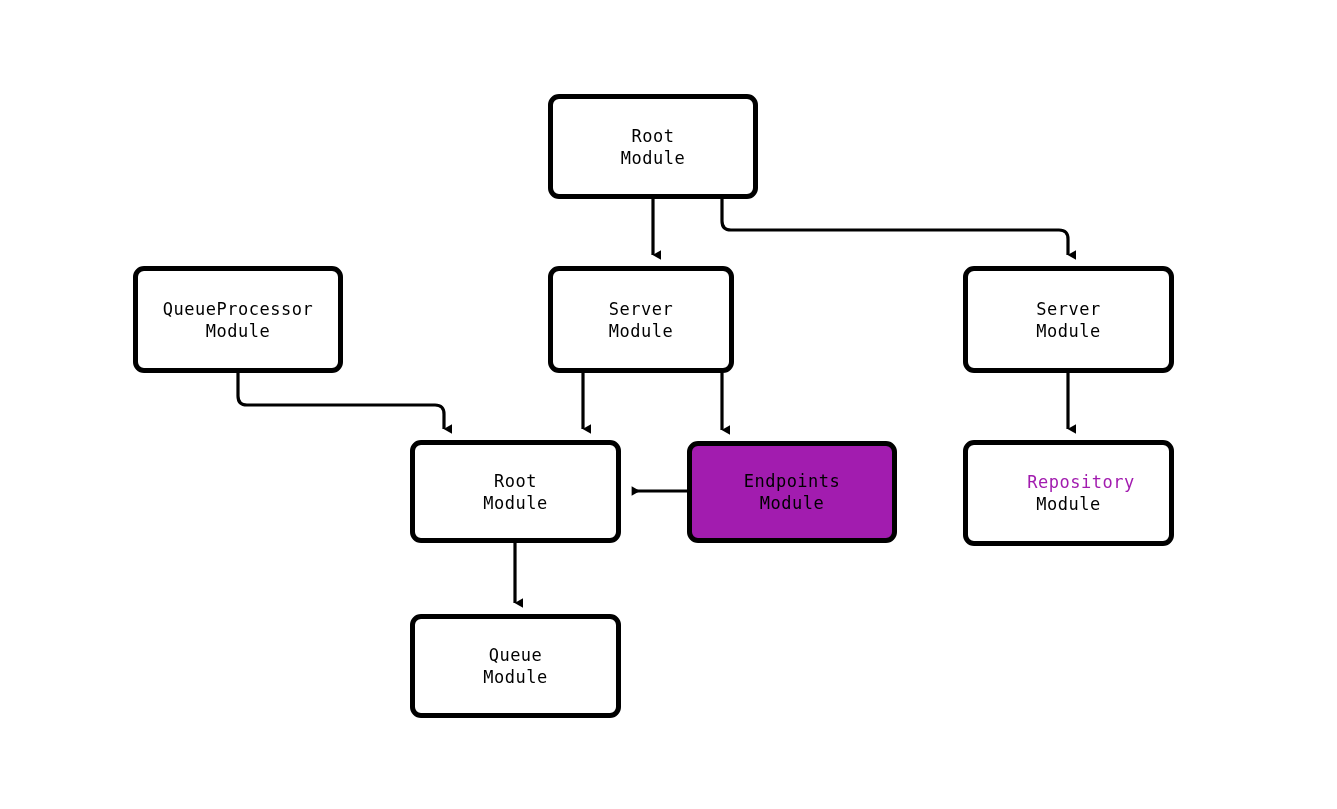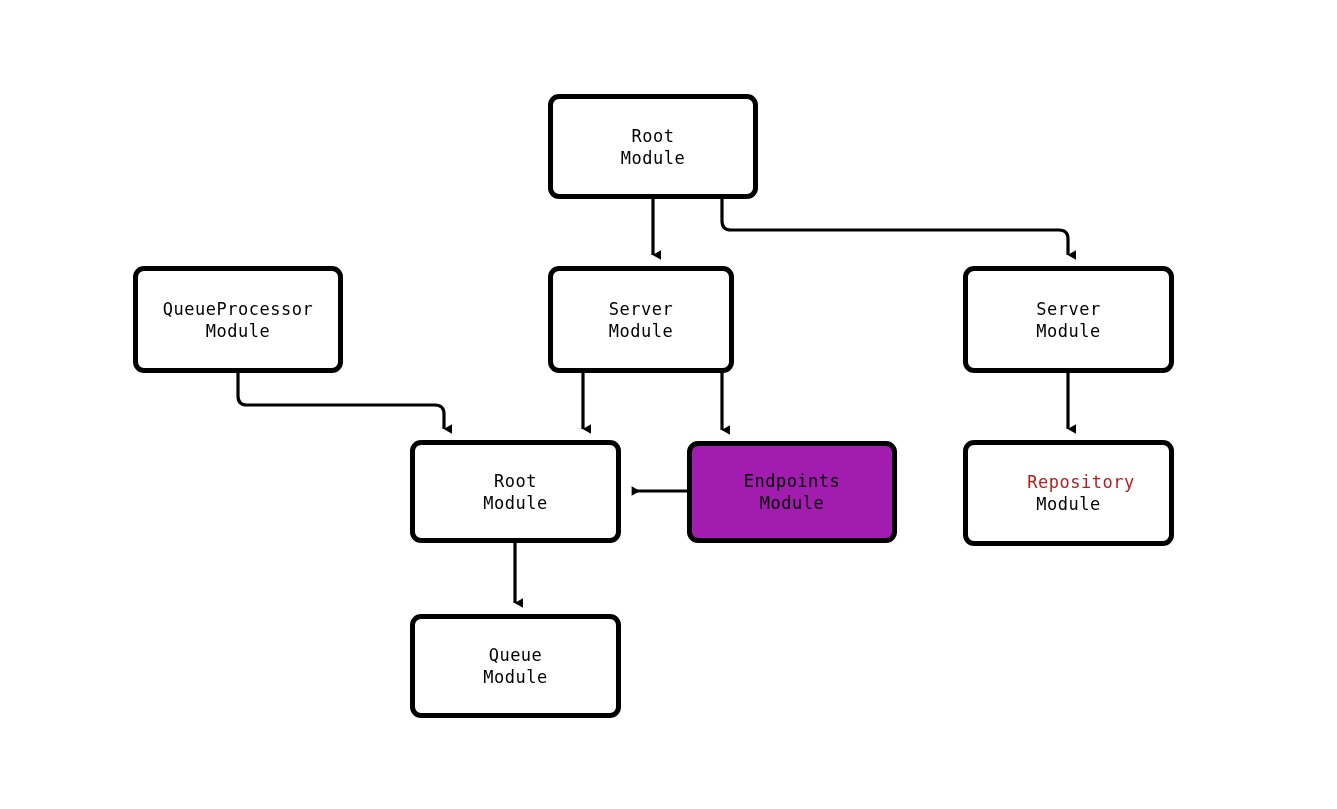--- a/index.html
+++ b/index.html
@@ -108,21 +108,21 @@
     <span class="node-line" style="color: rgb(0, 0, 0);">Root</span>
     <span class="node-line" style="color: rgb(0, 0, 0);">Module</span>
   </div>
 
   <div class="node" id="node-endpoints" style="left: 687px; top: 441px; width: 210px; height: 102px; border-color: rgb(0, 0, 0); background: #a21caf;">
     <span class="node-line" style="color: rgb(0, 0, 0);">Endpoints</span>
     <span class="node-line" style="color: rgb(0, 0, 0);">Module</span>
   </div>
 
   <div class="node" id="node-repository" style="left: 963px; top: 440px; width: 211px; height: 106px; border-color: rgb(0, 0, 0); background: rgb(255, 255, 255);">
-    <span class="node-line" style="color: #b91c1c; padding-left: 25px;">Repository</span>
+    <span class="node-line" style="color: #a21caf; padding-left: 25px;">Repository</span>
     <span class="node-line" style="color: rgb(0, 0, 0);">Module</span>
   </div>
 
   <div class="node" id="node-queue" style="left: 410px; top: 614px; width: 211px; height: 104px; border-color: rgb(0, 0, 0); background: rgb(255, 255, 255);">
     <span class="node-line" style="color: rgb(0, 0, 0);">Queue</span>
     <span class="node-line" style="color: rgb(0, 0, 0);">Module</span>
   </div>
 
 </div>
 

